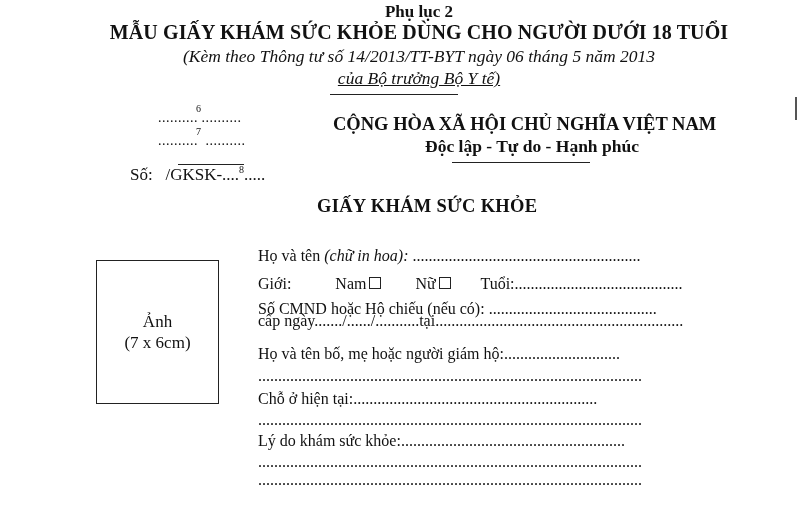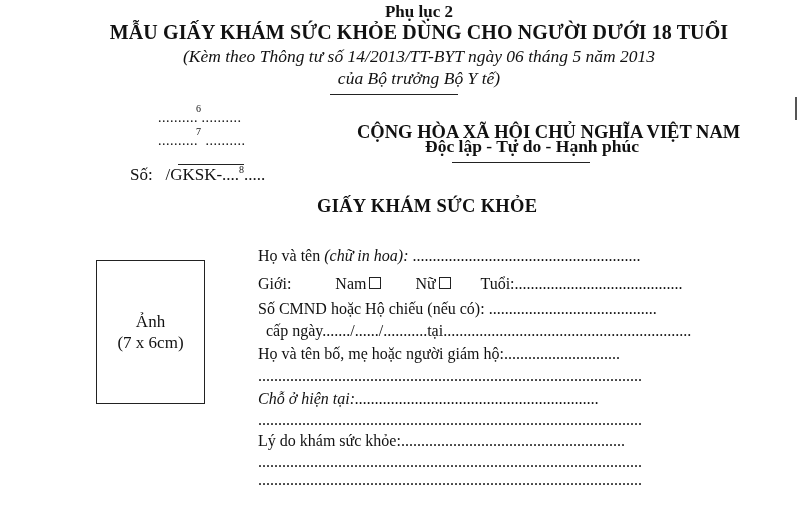--- a/index.html
+++ b/index.html
@@ -11,38 +11,38 @@
     }
     .abs { position: absolute; white-space: nowrap; }
     .center-block { position: absolute; left: 0; width: 800px; text-align: center; }
     .b { font-weight: bold; }
     .i { font-style: italic; }
 
     .appendix { top: 2px; left: 0; width: 838px; font-size: 17px; }
     .main-title { top: 21px; left: 0; width: 838px; font-size: 20px; letter-spacing: 0.1px; }
     .ref1 { top: 46px; left: 0; width: 838px; font-size: 17.5px; }
     .ref2 { top: 68px; left: 0; width: 838px; font-size: 17.5px; }
-    .ref2 span { }
+    .ref2 span { text-decoration: underline; }
     .rule-top { position: absolute; left: 330px; top: 94px; width: 128px; height: 1px; background: #222; }
 
     .org1 { left: 158px; top: 110px; font-size: 14px; letter-spacing: 0.5px; }
     .org2 { left: 158px; top: 133px; font-size: 14px; letter-spacing: 0.5px; }
     .sup { position: absolute; font-size: 10px; }
     .rule-org { position: absolute; left: 178px; top: 164px; width: 66px; height: 1px; background: #222; }
     .doc-no { left: 130px; top: 164px; font-size: 17px; }
     .doc-no sup { font-size: 10px; }
 
-    .nation { left: 333px; top: 122px; font-size: 18.5px; margin-left: 24px; }
+    .nation { left: 333px; top: 114px; font-size: 18.5px; }
     .motto { left: 0; top: 136px; width: 1064px; text-align: center; font-size: 17.5px; }
     .rule-motto { position: absolute; left: 452px; top: 162px; width: 138px; height: 1px; background: #222; }
 
     .form-title { left: 317px; top: 196px; font-size: 18.5px; letter-spacing: 0.3px; }
 
     .photo-box {
-      position: absolute; left: 96px; top: 260px; width: 109px; height: 144px;
+      position: absolute; left: 96px; top: 260px; width: 123px; height: 144px;
       border: 1.5px solid #222; box-sizing: border-box;
       display: flex; flex-direction: column; align-items: center; justify-content: center;
       font-size: 17px; line-height: 21px;
     }
 
     .field { position: absolute; left: 258px; font-size: 16px; white-space: nowrap; }
     .dots { letter-spacing: 0; }
     .checkbox {
       display: inline-block; width: 10px; height: 10px; border: 1px solid #222;
       vertical-align: baseline; margin-left: 3px;
@@ -94,30 +94,30 @@
   <span style="display:inline-block;width:26px;"></span>
   <span><span>Nữ</span><span class="checkbox"></span></span>
   <span style="display:inline-block;width:22px;"></span>
   <span>Tuổi:</span><span class="dots">..........................................</span>
 </div>
 
 <div class="field" style="top:300px;font-family:Liberation Serif, serif;">
   <span>Số CMND hoặc Hộ chiếu (nếu có):</span><span class="dots"> ..........................................</span>
 </div>
 
-<div class="field" style="top:322px;margin-left:8px;">
+<div class="field" style="top:312px;">
   <span>cấp ngày</span><span class="dots">......./....../...........</span><span>tại</span><span class="dots">..............................................................</span>
 </div>
 
 <div class="field" style="top:345px;">
   <span>Họ và tên bố, mẹ hoặc người giám hộ:</span><span class="dots">.............................</span>
 </div>
 <div class="field" style="top:367px;">................................................................................................</div>
 
-<div class="field" style="top:390px;font-style:italic;">
+<div class="field" style="top:390px;">
   <span>Chỗ ở hiện tại:</span><span class="dots">.............................................................</span>
 </div>
 <div class="field" style="top:411px;">................................................................................................</div>
 
 <div class="field" style="top:432px;">
   <span>Lý do khám sức khỏe:</span><span class="dots">........................................................</span>
 </div>
 <div class="field" style="top:453px;">................................................................................................</div>
 <div class="field" style="top:471px;">................................................................................................</div>
 

